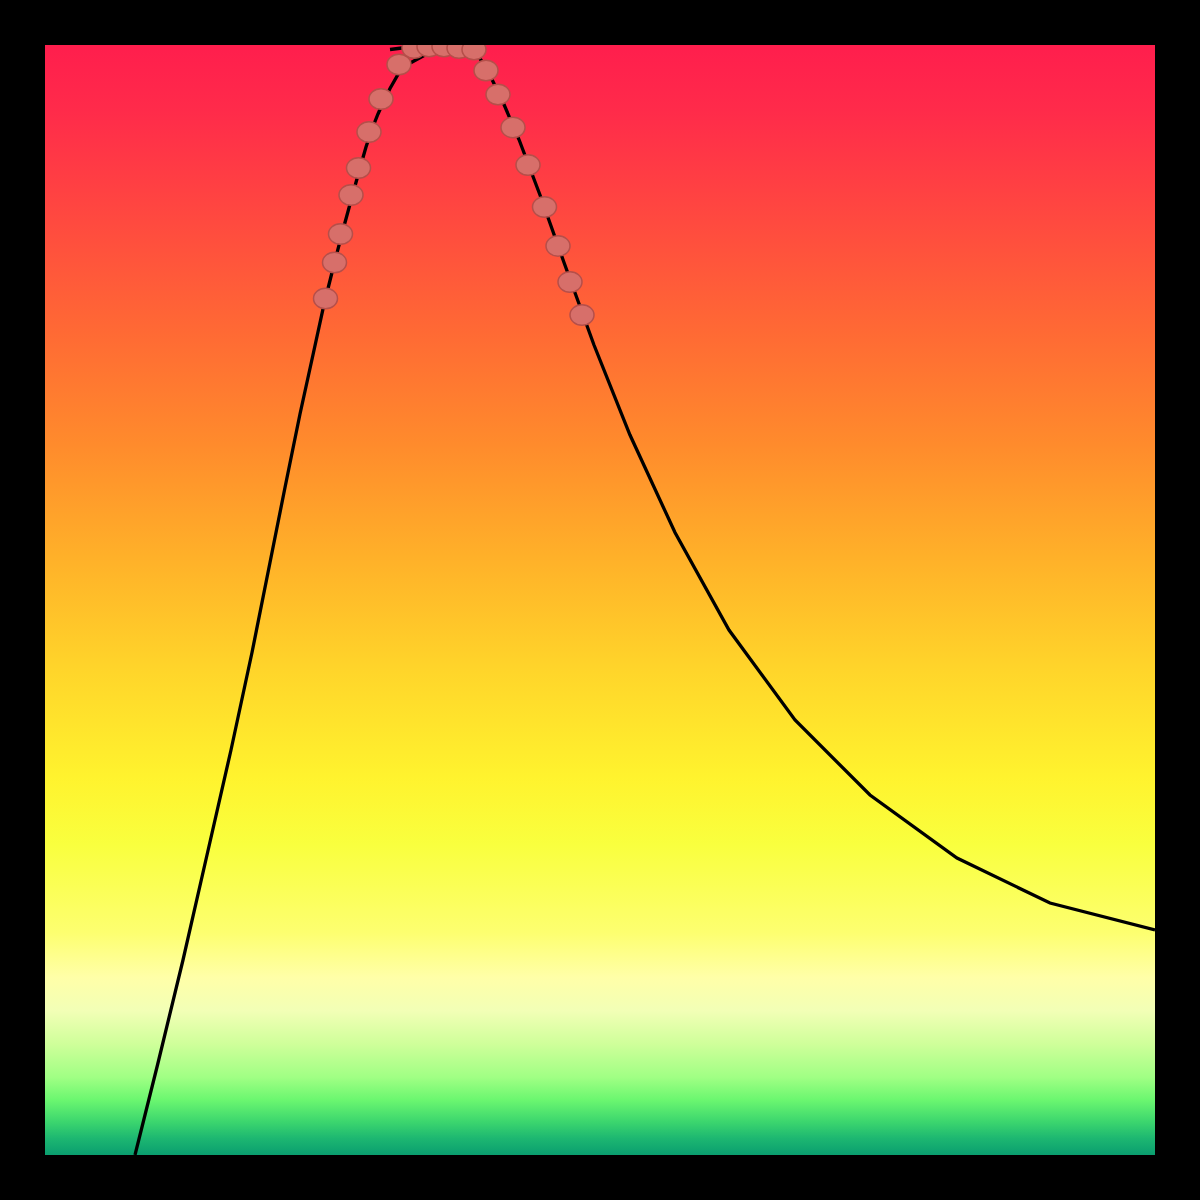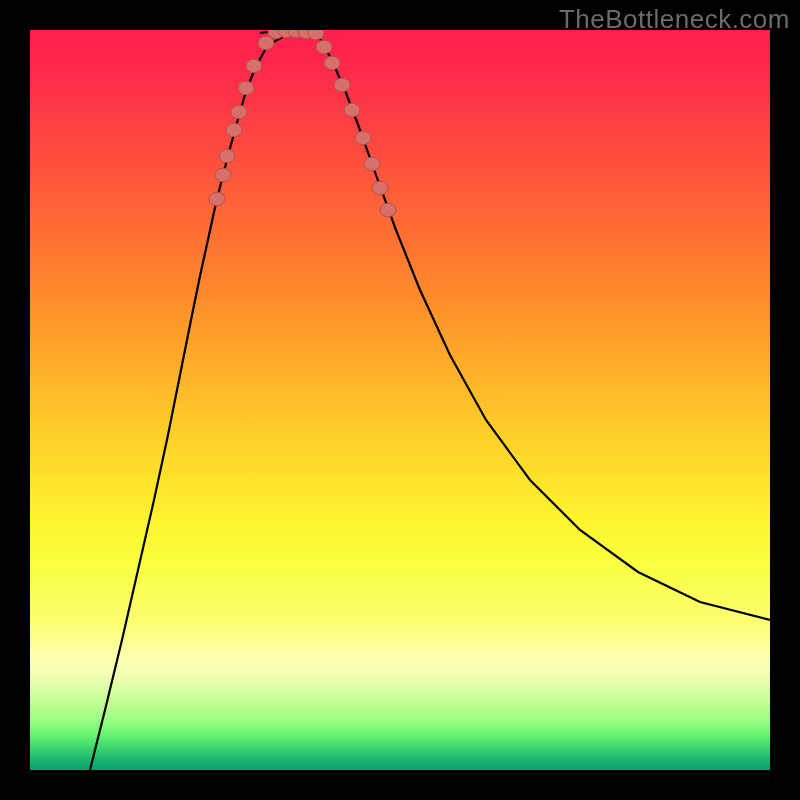--- a/index.html
+++ b/index.html
@@ -72,21 +72,20 @@
   .marker {
     fill: var(--marker-fill, #d76f6a);
     stroke: var(--marker-stroke, #b54f4a);
     stroke-width: 1;
   }
 </style>
 </head>
 <body>
 
 <div class="stage">
-  <div class="watermark">TheBottleneck.com</div>
 
   <div class="plot">
     <div class="gradient"></div>
     <svg class="curves" viewBox="0 0 740 740" preserveAspectRatio="none">
       <g id="curve-group">
           <path d="M60 740 L75 680 L92 610 L108 540 L124 470 L138 405 L150 345 L160 295 L170 246 L179 205 L186 173 L193 145 L199 122 L205 100 L210 82 L214 68 L218 56 L222 46 L226 37 L230 29 L238 15 L260 3" class="curve"></path>
           <path d="M230 3 L238 2 L248 1 L258 1 L268 1 L278 2 L286 3" class="curve"></path>
           <path d="M286 3 L294 15 L304 35 L316 63 L330 100 L346 145 L366 200 L390 260 L420 325 L456 390 L500 450 L550 500 L608 542 L670 572 L740 590" class="curve"></path>
         </g>
       <g id="marker-group">

